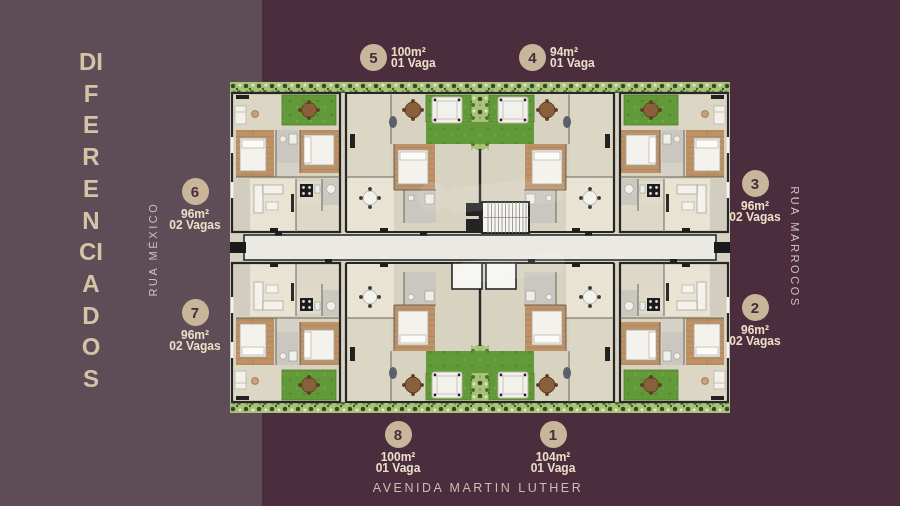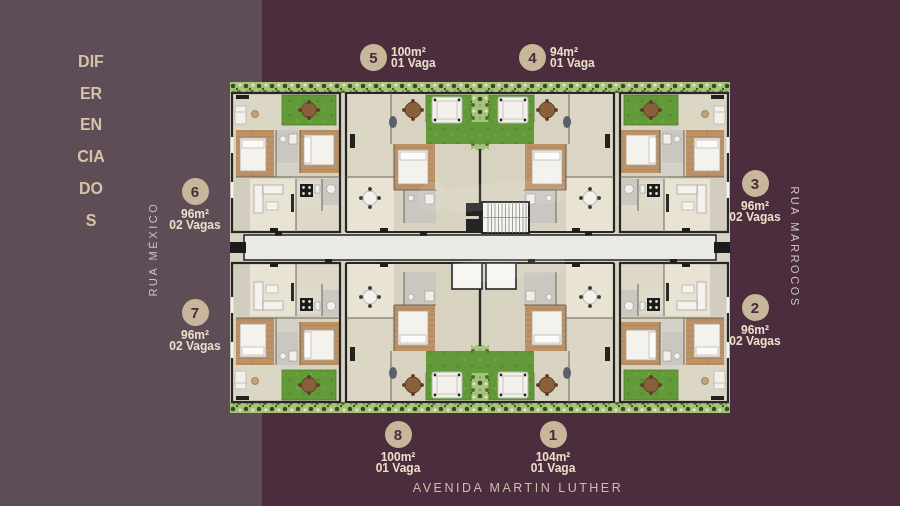--- a/index.html
+++ b/index.html
@@ -4,30 +4,30 @@
 <style>
   html,body{margin:0;padding:0;background:#222;}
   .stage{position:relative;width:900px;height:506px;overflow:hidden;
          font-family:"Liberation Sans",sans-serif;
          background:#4d2f3f;}
   .panel-left{position:absolute;left:0;top:0;width:262px;height:506px;background:#5e4c56;}
   .panel-right{position:absolute;left:262px;top:0;width:638px;height:506px;background:#4c2d3d;}
 
   .vertical-title{
     position:absolute;left:76px;top:46px;width:30px;
-    font-size:16px;font-weight:bold;color:#d3c4a7;
+    font-size:24px;font-weight:bold;color:#d3c4a7;
     line-height:31.7px;text-align:center;
     word-break:break-all;letter-spacing:0;
   }
 
   .street{position:absolute;color:#c9c0c4;font-size:11px;letter-spacing:2.6px;white-space:nowrap;}
   .street-left{left:153px;top:249px;transform:translate(-50%,-50%) rotate(-90deg);}
   .street-right{left:795px;top:247px;transform:translate(-50%,-50%) rotate(90deg);}
   .street-bottom{left:478px;top:488px;transform:translate(-50%,-50%);
-    color:#cbbeb0;font-size:12.5px;letter-spacing:2.5px;margin-left:40px;}
+    color:#cbbeb0;font-size:12.5px;letter-spacing:2.5px;}
 
   .plan{position:absolute;left:230px;top:82px;width:500px;height:331px;}
 
   .unit-label{position:absolute;}
   .circle{width:27px;height:27px;border-radius:50%;background:#c8b69a;
     color:#4a2c3a;font-weight:bold;font-size:15px;
     display:flex;align-items:center;justify-content:center;}
   .stats{color:#ead fc8;}
   .stats div{color:#eadfc8;font-size:12px;font-weight:bold;line-height:11px;}
   .unit-label.side{width:80px;text-align:center;}

